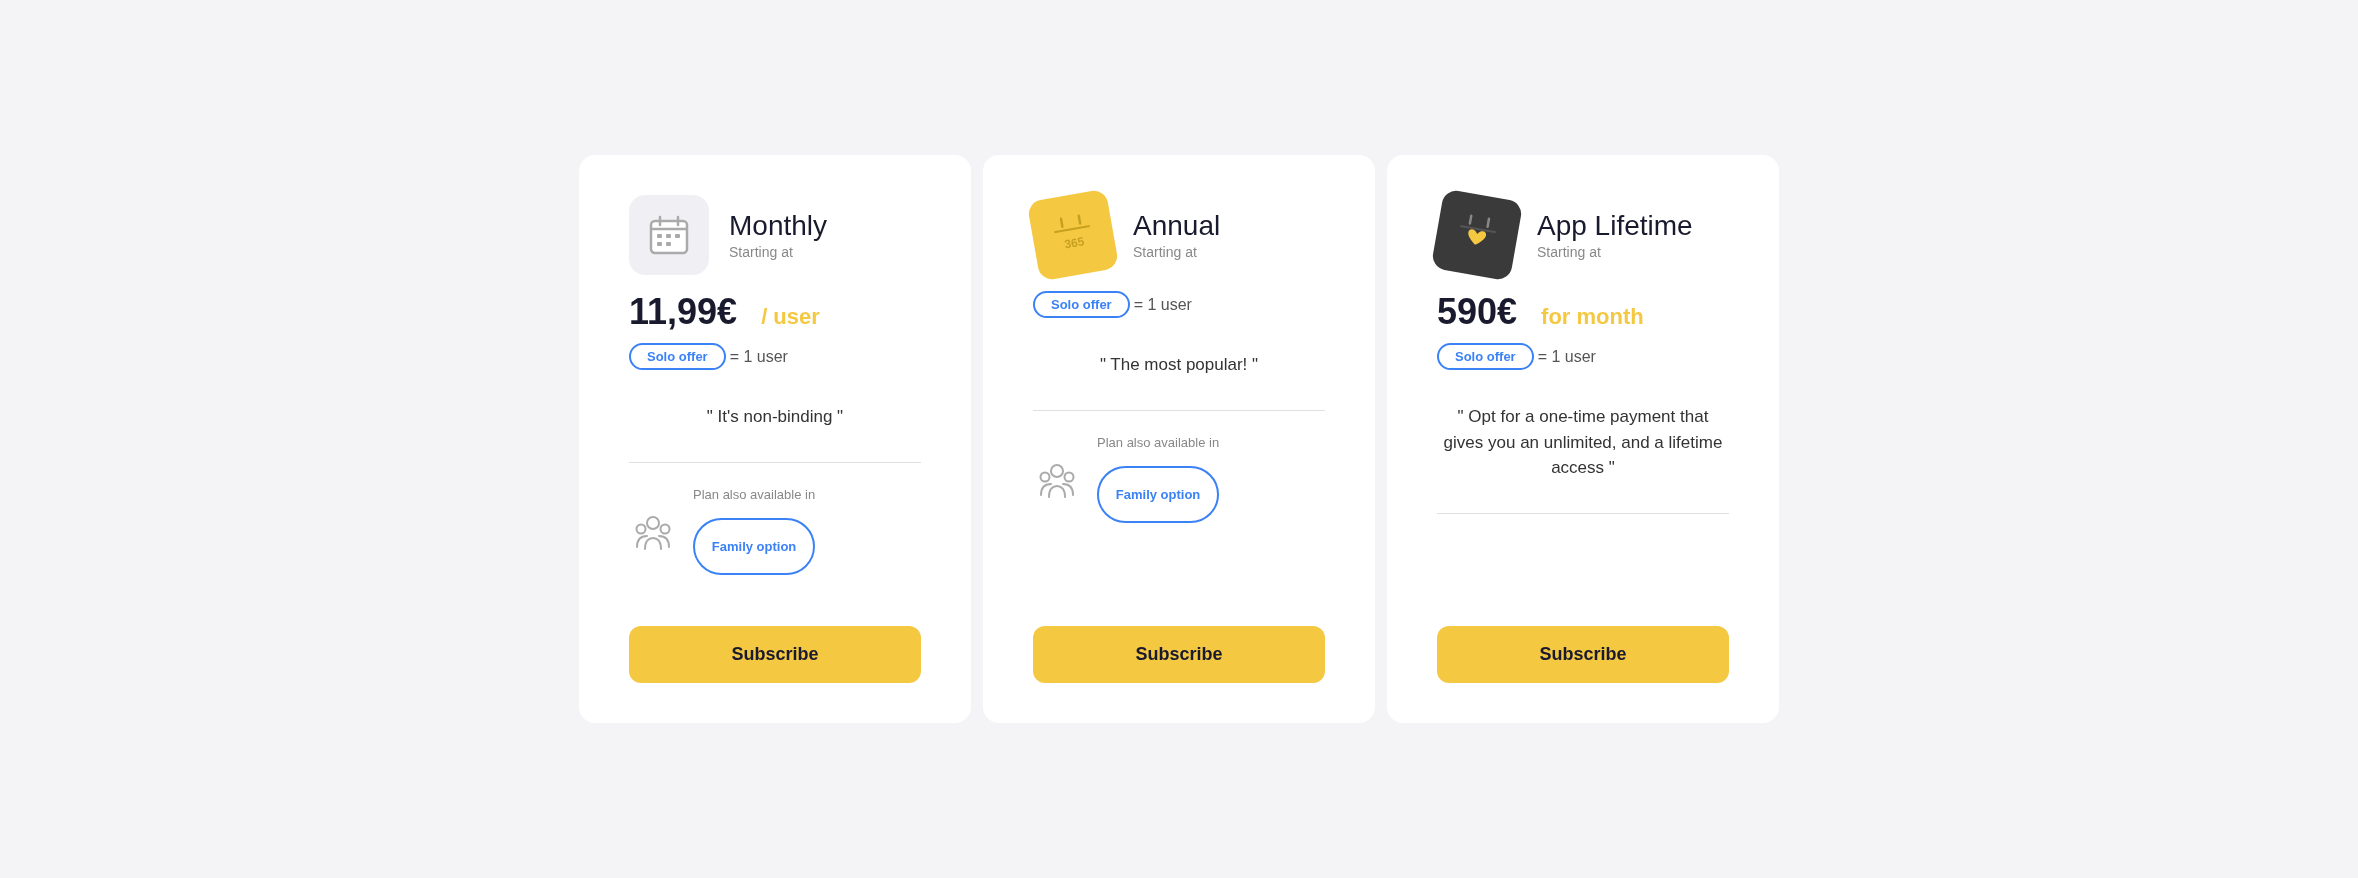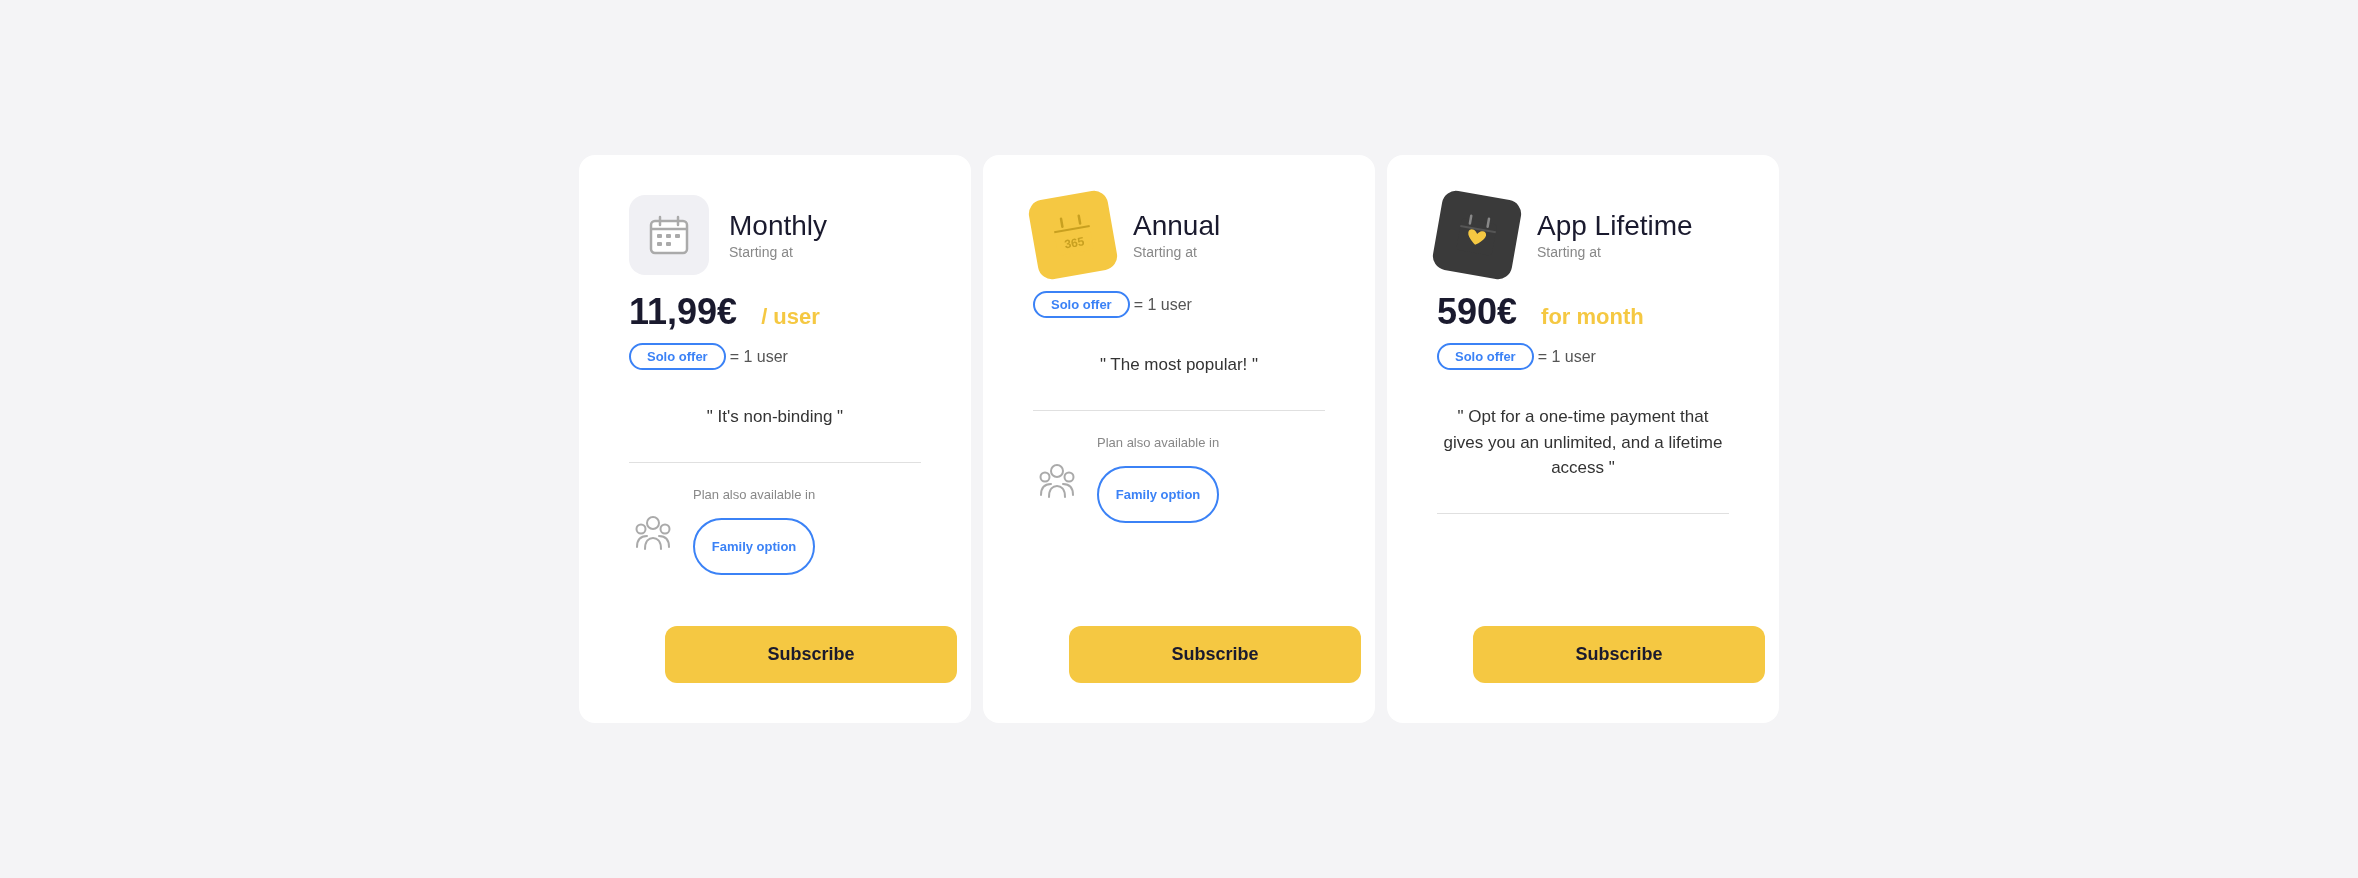--- a/index.html
+++ b/index.html
@@ -187,21 +187,20 @@
       background: #f5c842;
       color: #1a1a2e;
       border: none;
       border-radius: 12px;
       padding: 18px 0;
       font-size: 18px;
       font-weight: 800;
       cursor: pointer;
       width: 100%;
       margin-top: auto;
-      margin-left: 36px;
     }
 
     .no-family {
       
       height: 60px;
       margin-bottom: 28px;
     }
   </style>
 </head>
 <body>

